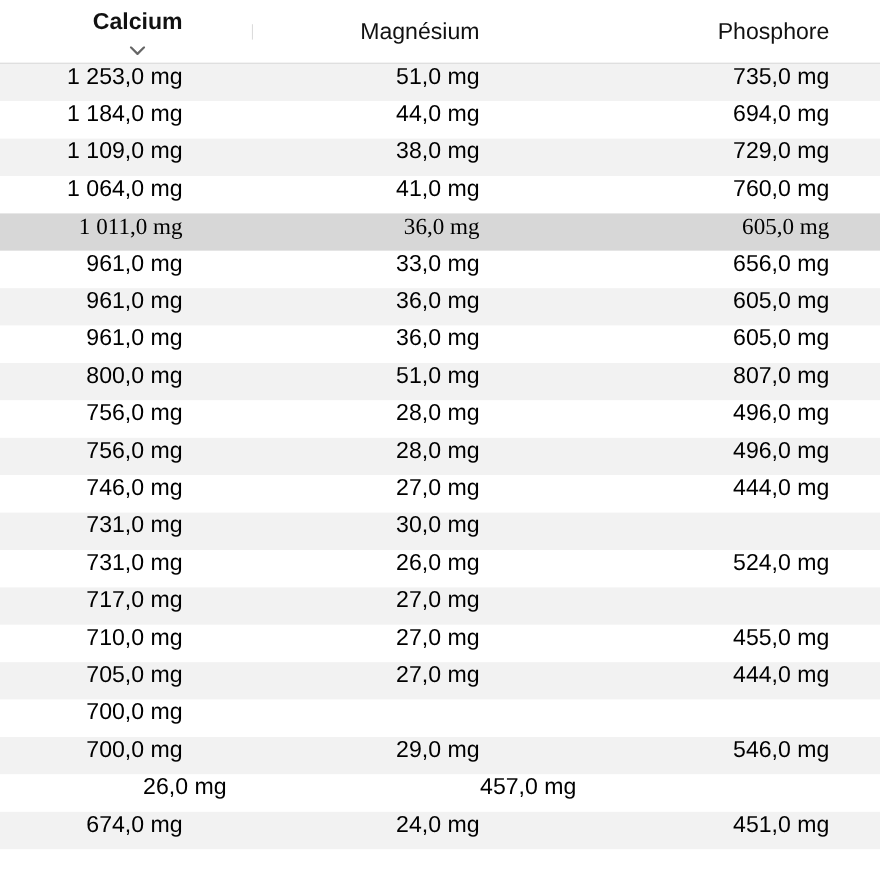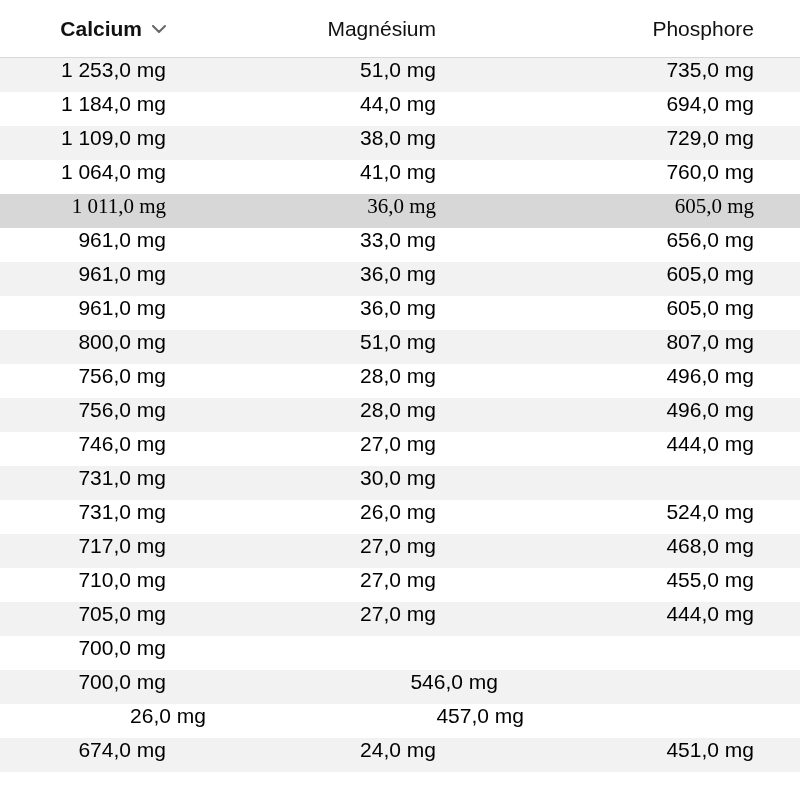--- a/index.html
+++ b/index.html
@@ -34,20 +34,21 @@
       text-align: right;
       padding-right: 46px;
     }
     .col-ca { width: 230px; padding-right: 64px; }
     .col-mg { width: 256px; padding-right: 50px; }
     .col-ph { width: 314px; }
     .header-cell {
       display: inline-flex;
       align-items: center;
       gap: 10px;
+      flex-direction: column;
     }
     .header-label {
       font-size: 21px;
       color: #111;
     }
     .header-label.sorted { font-weight: 700; }
     .chevron {
       display: inline-block;
       width: 14px;
       height: 8px;
@@ -161,39 +162,39 @@
         <div class="col cell col-mg">30,0 mg</div>
       </div>
       <div class="row">
         <div class="col cell col-ca">731,0 mg</div>
         <div class="col cell col-mg">26,0 mg</div>
         <div class="col cell col-ph">524,0 mg</div>
       </div>
       <div class="row">
         <div class="col cell col-ca">717,0 mg</div>
         <div class="col cell col-mg">27,0 mg</div>
-        <div class="col cell col-ph">468,0 mg</div>
       </div>
       <div class="row">
         <div class="col cell col-ca">710,0 mg</div>
         <div class="col cell col-mg">27,0 mg</div>
         <div class="col cell col-ph">455,0 mg</div>
       </div>
       <div class="row">
         <div class="col cell col-ca">705,0 mg</div>
         <div class="col cell col-mg">27,0 mg</div>
         <div class="col cell col-ph">444,0 mg</div>
       </div>
       <div class="row">
         <div class="col cell col-ca">700,0 mg</div>
         <div class="col cell col-mg"></div>
         <div class="col cell col-ph"></div>
       </div>
       <div class="row">
         <div class="col cell col-ca">700,0 mg</div>
+        <div class="col cell col-mg">29,0 mg</div>
         <div class="col cell col-ph">546,0 mg</div>
       </div>
       <div class="row">
         <div class="col cell col-mg">26,0 mg</div>
         <div class="col cell col-ph">457,0 mg</div>
       </div>
       <div class="row">
         <div class="col cell col-ca">674,0 mg</div>
         <div class="col cell col-mg">24,0 mg</div>
         <div class="col cell col-ph">451,0 mg</div>

